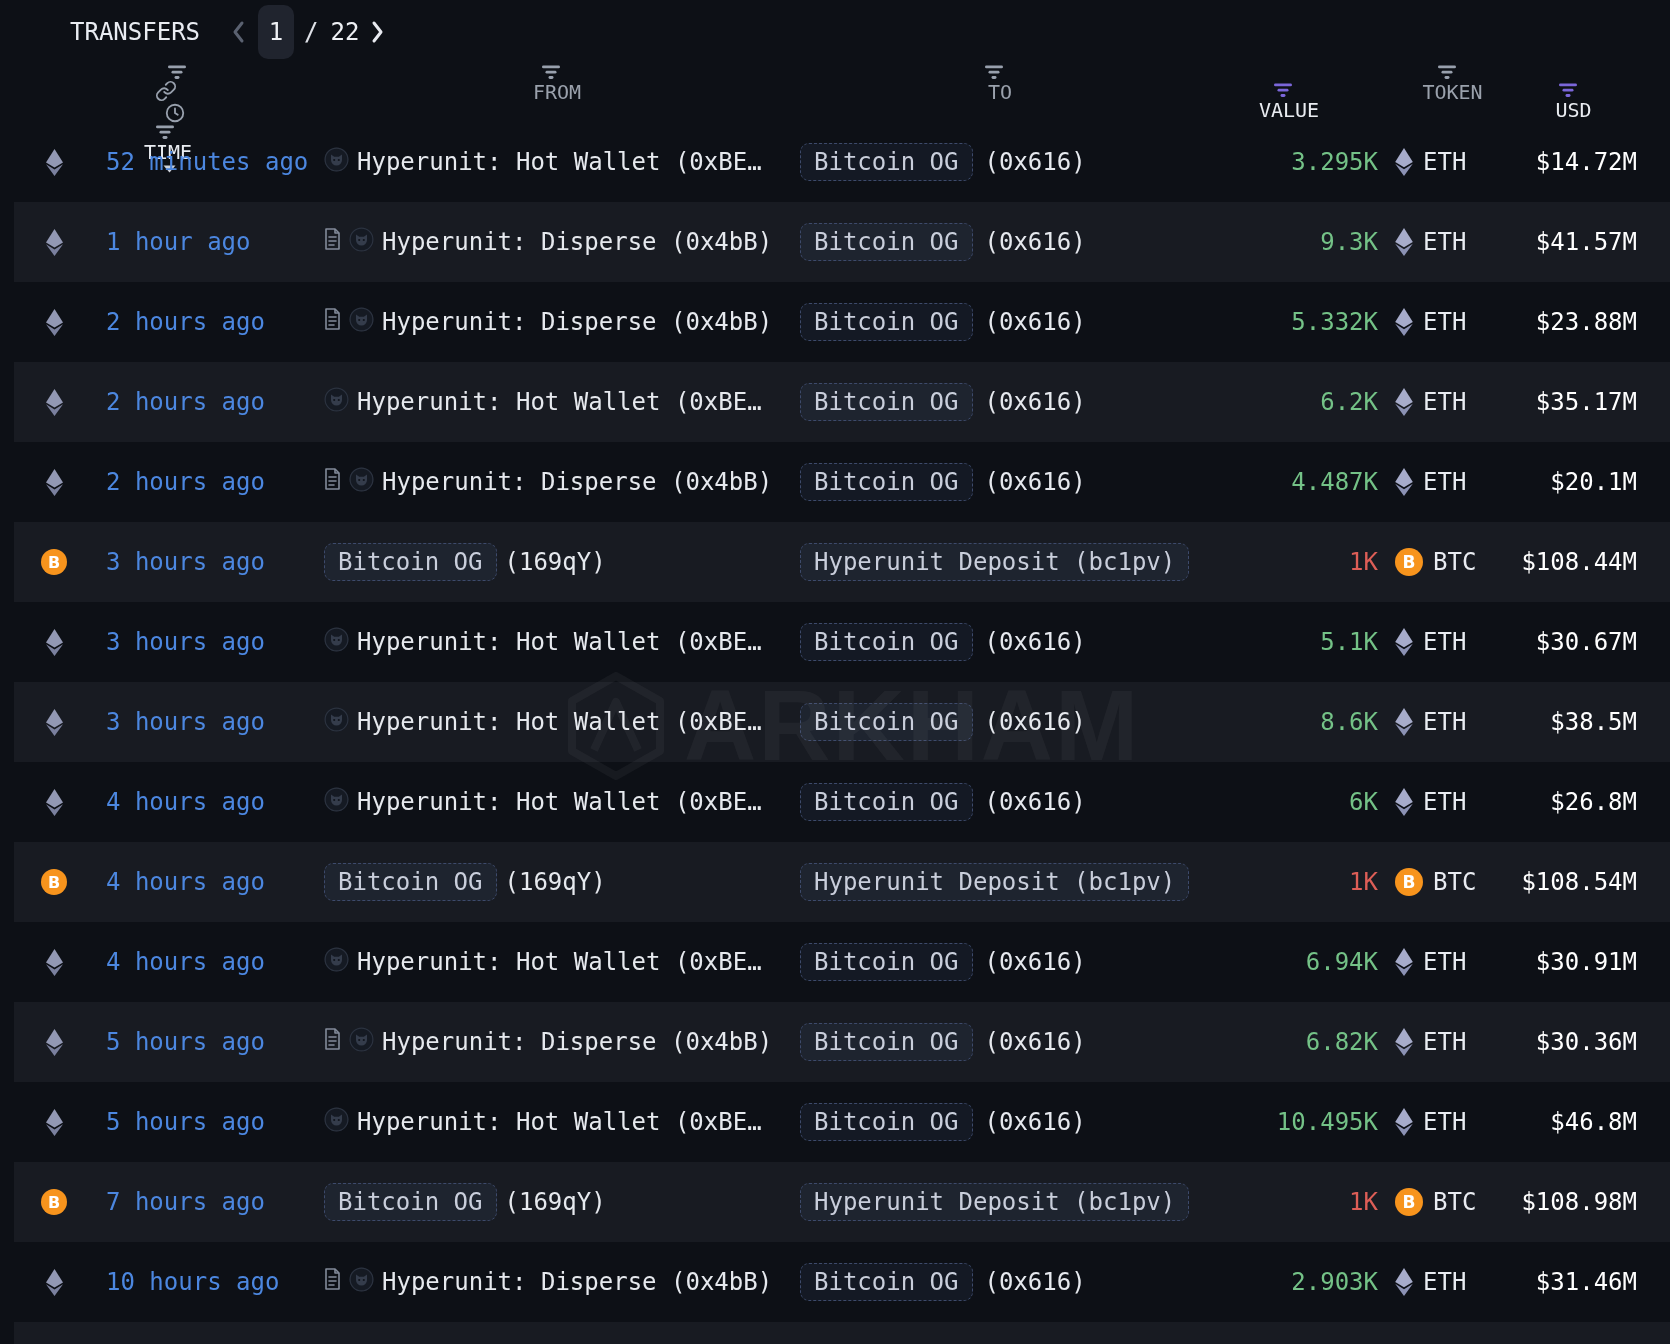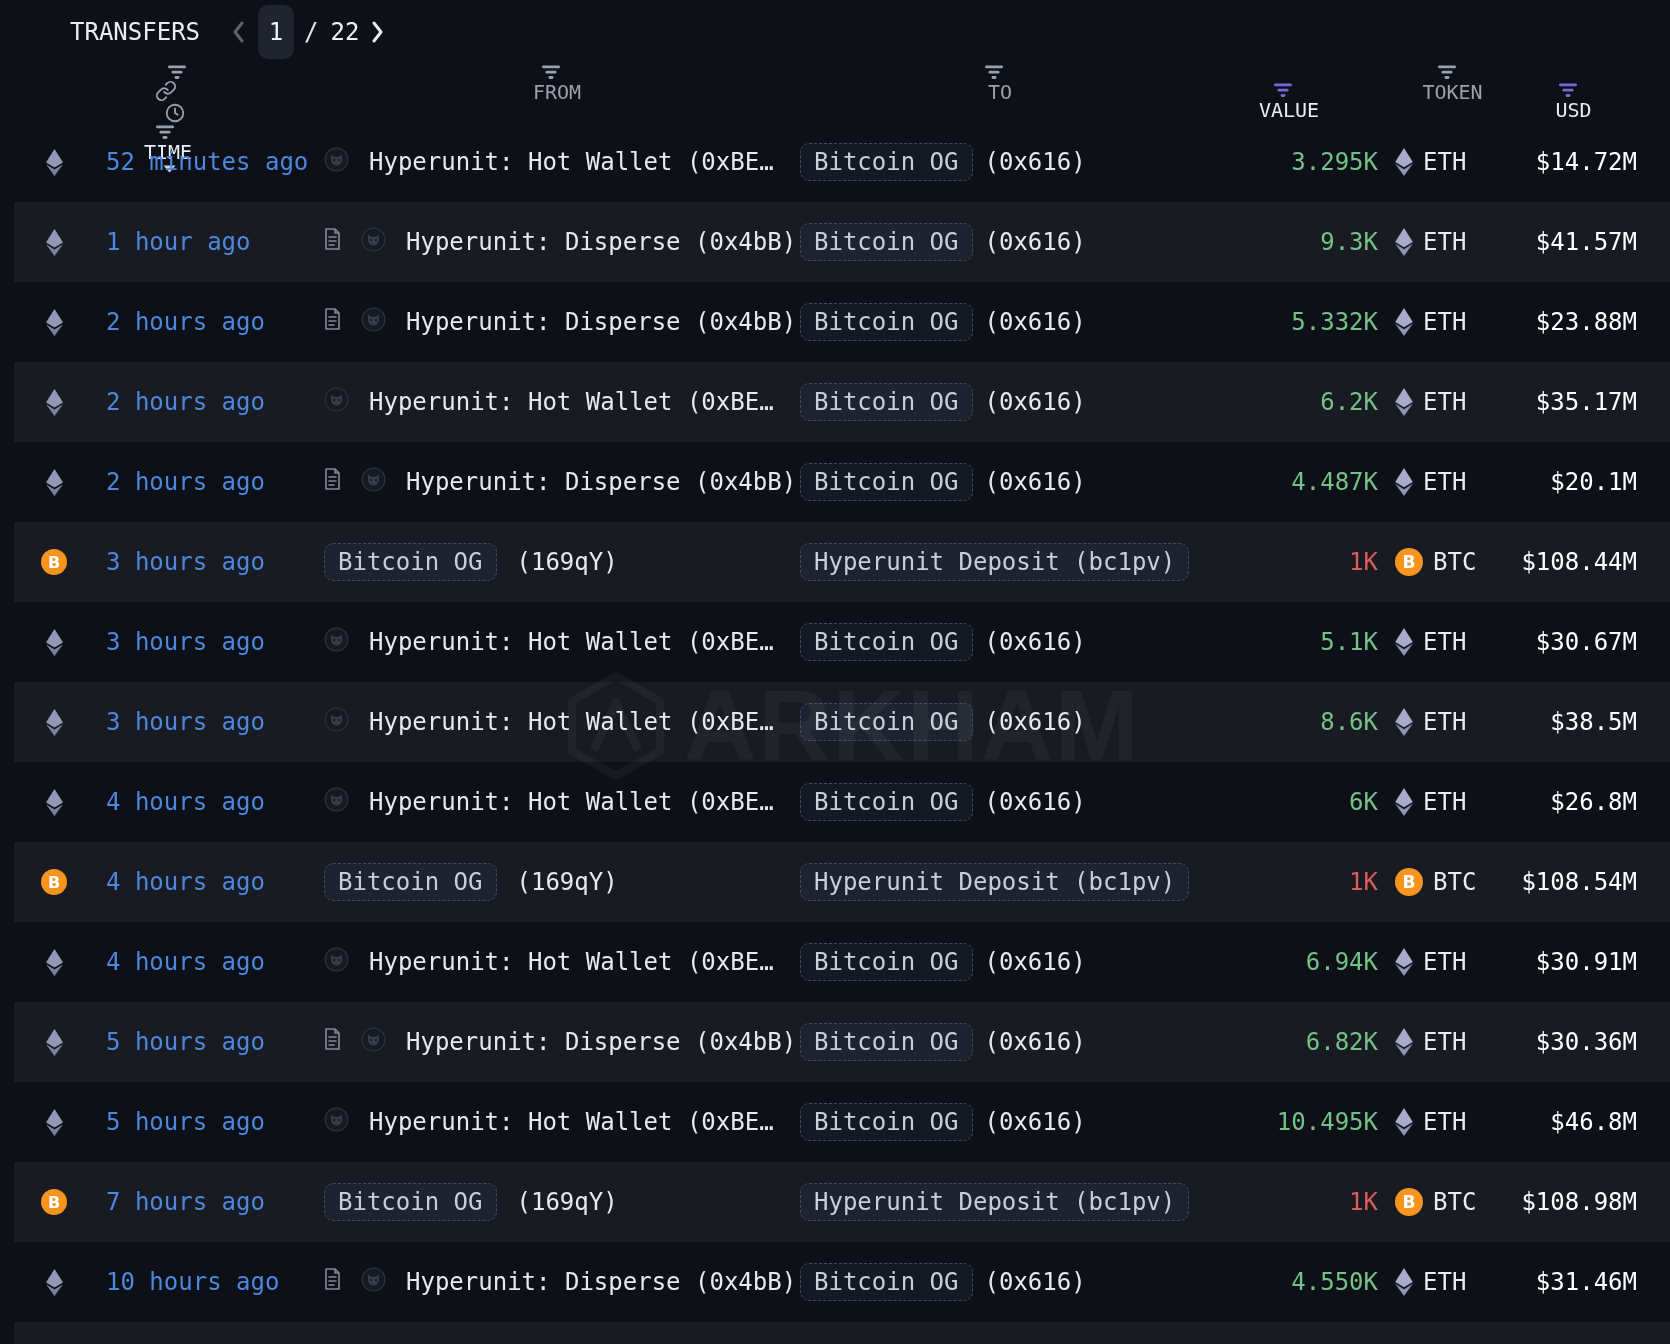--- a/index.html
+++ b/index.html
@@ -38,21 +38,21 @@
   .f-gray  { color:#98a0ad; }
   .f-purple{ color:var(--purple,#7b66d9); }
   .icon-btn { display:flex; align-items:center; cursor:pointer; }
   .ml29{margin-left:29px}.ml8{margin-left:8px}.ml26{margin-left:26px}.ml6{margin-left:6px}.ml14{margin-left:14px}
   
   .row { height:80px; margin-left:14px; display:flex; align-items:center; font-size:24px; }
   .row.light { background:#181b22; }
   .c { display:flex; align-items:center; height:100%; }
   .c-icon  { width:80px;  justify-content:center; }
   .c-time  { width:230px; padding-left:12px; }
-  .c-from  { width:448px; gap:20px; }
+  .c-from  { width:448px; gap:8px; }
   .c-to    { width:416px; padding-left:28px; gap:12px; }
   .c-value { width:190px; justify-content:flex-end; }
   .c-token { width:120px; padding-left:17px; gap:10px; }
   .c-usd   { width:172px; justify-content:flex-end; padding-right:33px; color:#ffffff; }
   .time-link { color:var(--blue,#4c87e0); cursor:pointer; }
   .pill { display:inline-flex; align-items:center; padding:4px 13px; border:1px dashed #3d4a6b;
           border-radius:9px; background:rgba(120,150,220,0.07); color:#c9cedb; cursor:pointer; white-space:nowrap; }
   .from-text { color:#e6e9ee; cursor:pointer; white-space:nowrap; }
   .suffix { color:#e6e9ee; white-space:nowrap; }
   .val-green { color:var(--green,#74c287); }
@@ -837,21 +837,21 @@
       </span>
 
       <span class="from-text">Hyperunit: Disperse (0x4bB)</span>
 
     </div>
     <div class="c c-to">
       <span class="pill to-pill">Bitcoin OG</span>
       <span class="suffix to-suffix">(0x616)</span>
     </div>
     <div class="c c-value">
-      <span class="val val-green">4.550K</span>
+      <span class="val val-green">2.903K</span>
     </div>
     <div class="c c-token">
       <svg class="tok-eth" width="18" height="28" viewBox="0 0 17 27">
         <path d="M8.5 0 L17 13.6 L8.5 18.6 L0 13.6 Z" fill="#a7accb"></path>
         <path d="M8.5 20.4 L17 15.2 L8.5 27 L0 15.2 Z" fill="#8c92b4"></path>
       </svg>
 
       <span class="tok-label">ETH</span>
     </div>
     <div class="c c-usd">

